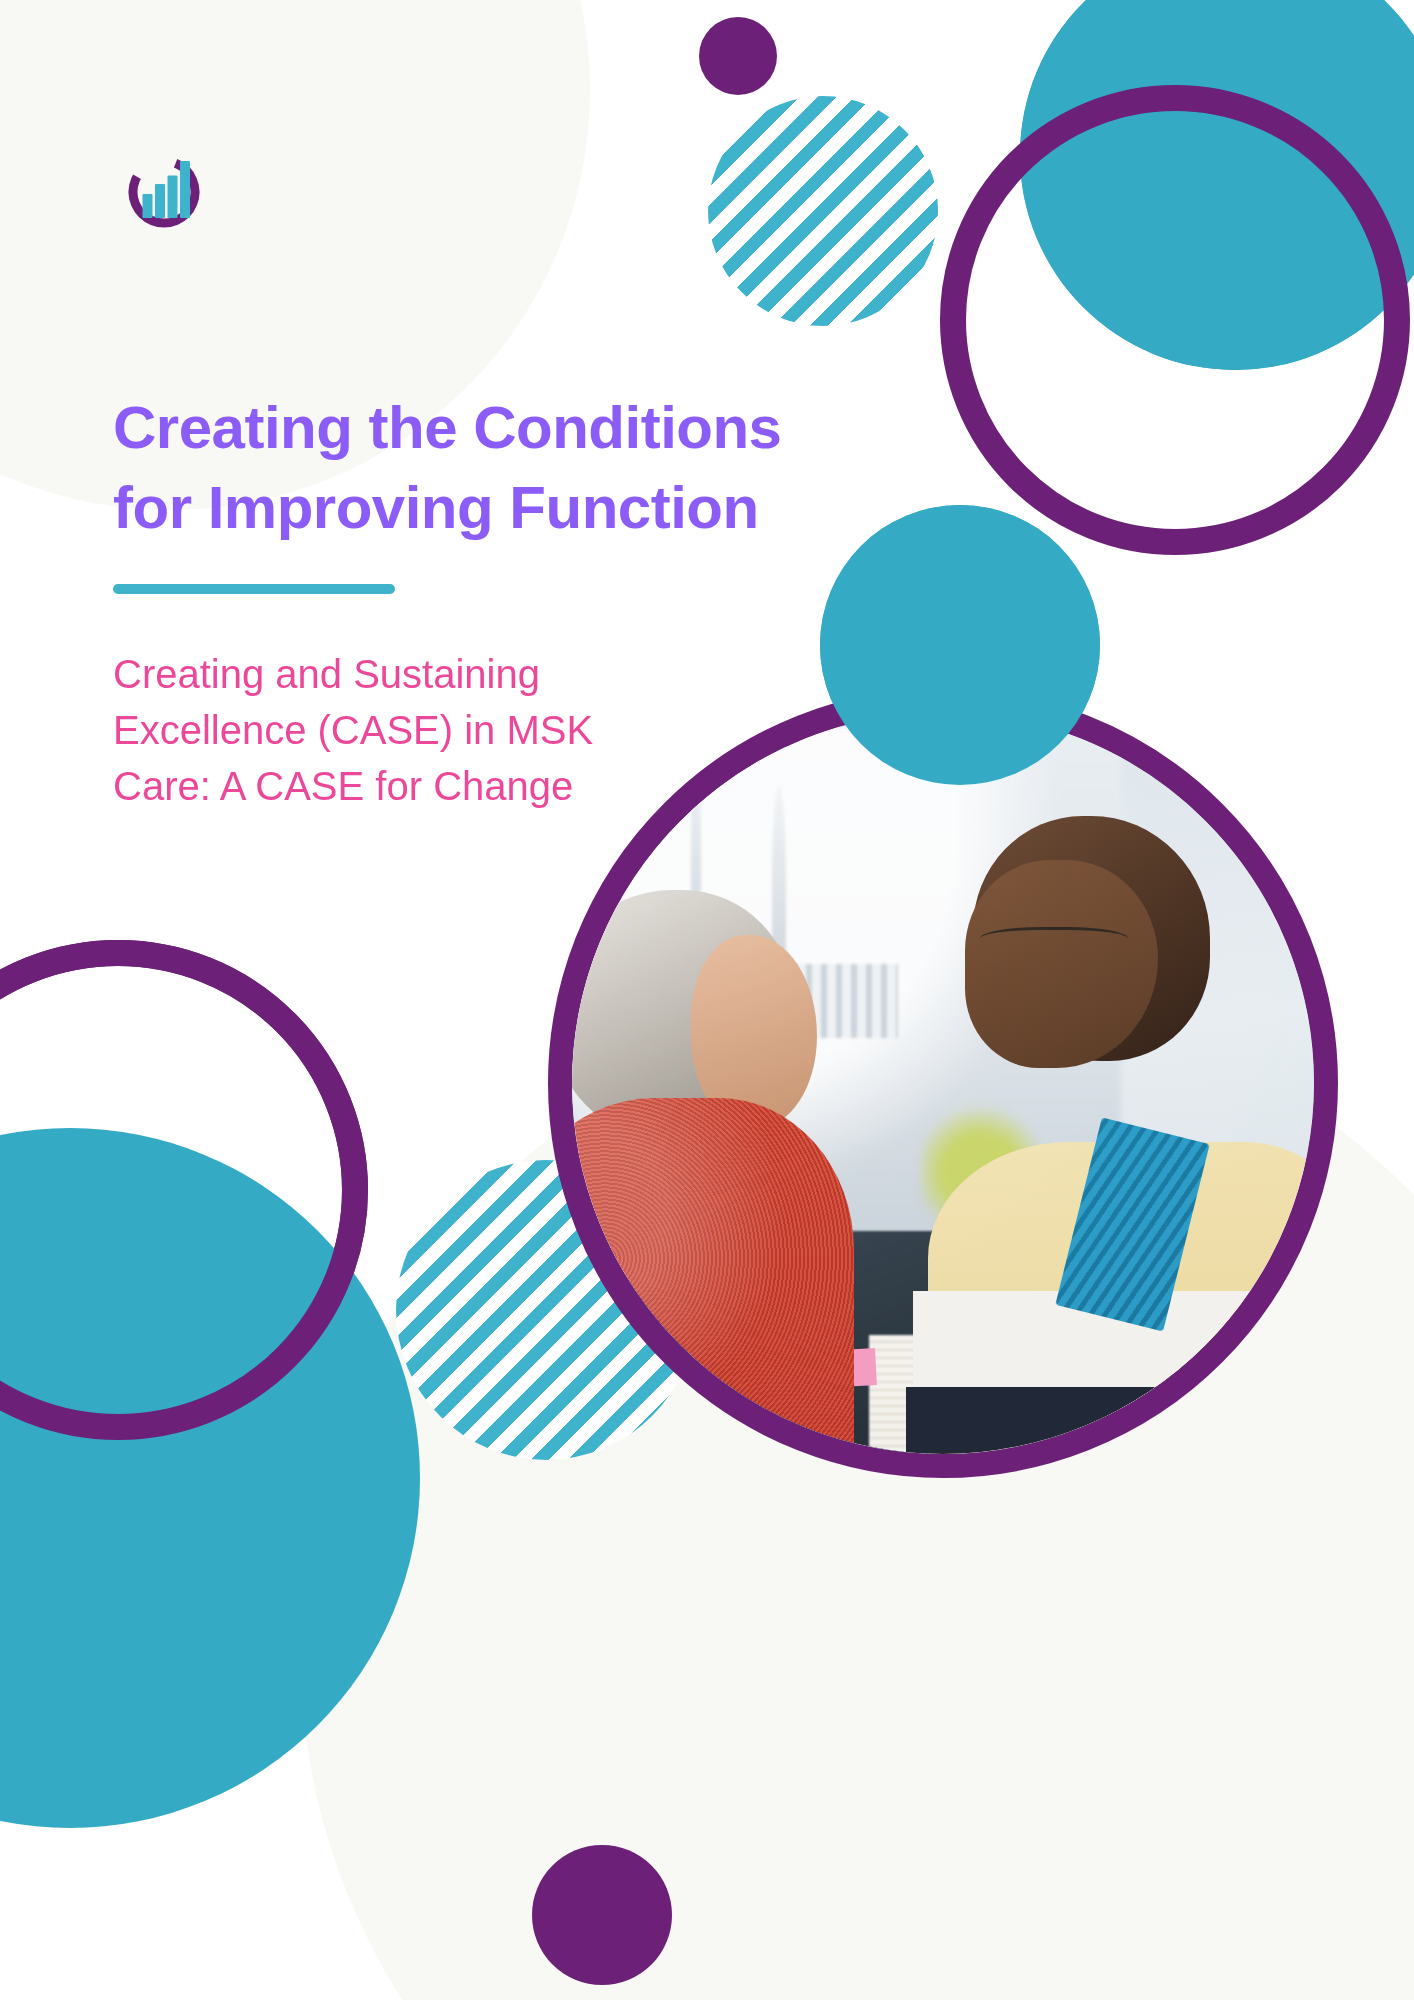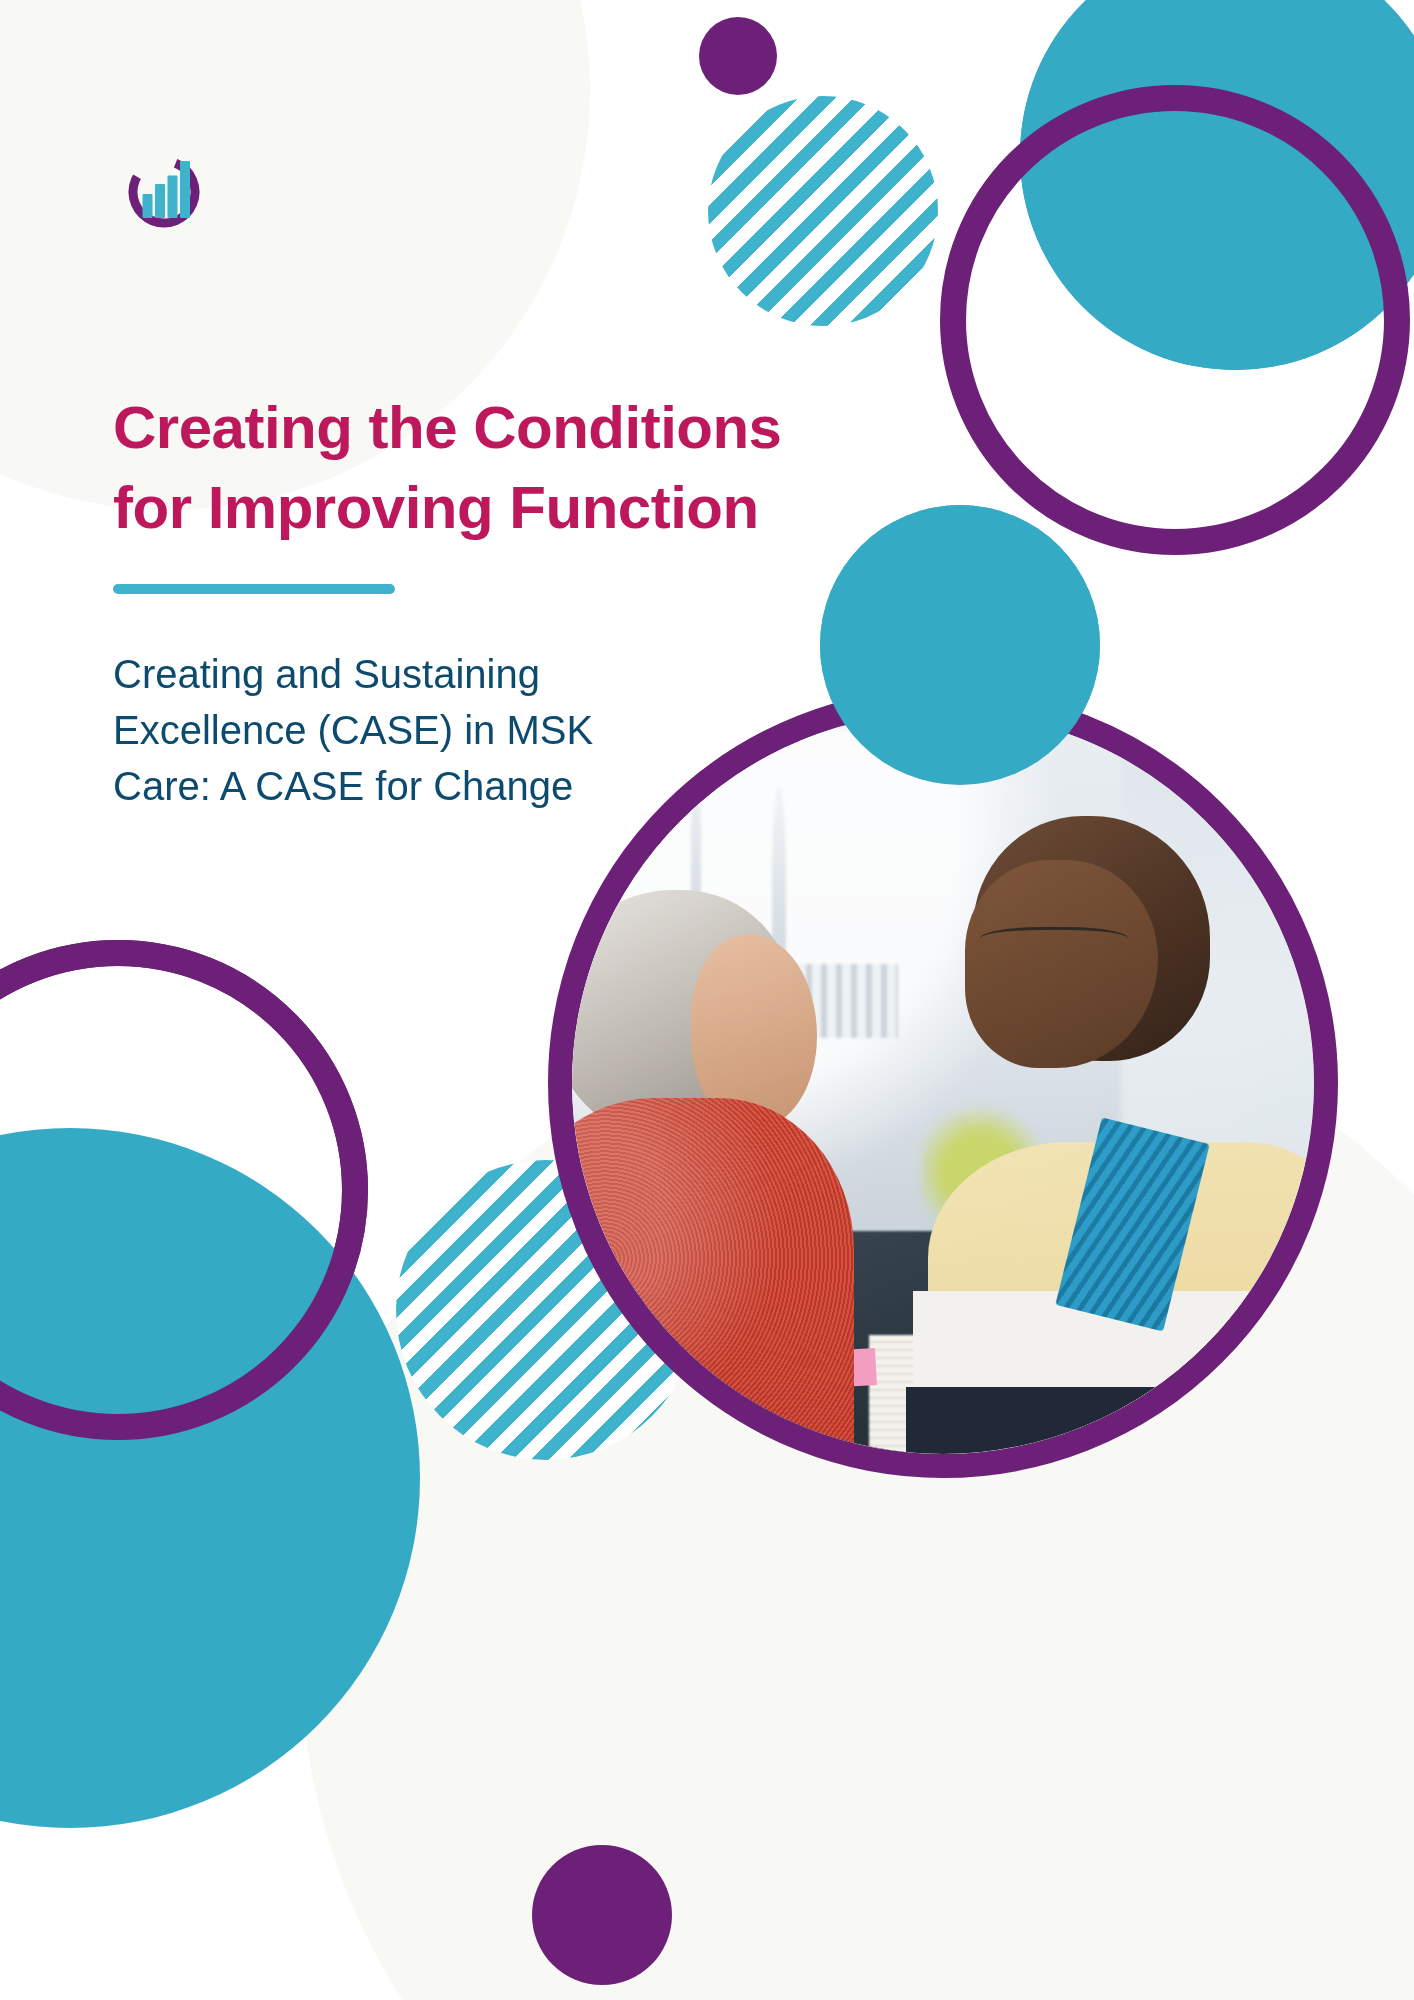--- a/index.html
+++ b/index.html
@@ -51,36 +51,36 @@
   
   #title-block{
     position:absolute; left:113px; top:388px; width:800px;
   }
   #doc-title{
     font-family:"Liberation Sans", sans-serif;
     font-weight:700;
     font-size:60px;
     line-height:80px;
     letter-spacing:-0.5px;
-    color:#be185d;
+    color:#8b5cf6;
     white-space:pre-line;
   }
   #accent-rule{
     margin-top:36px;
     width:282px; height:10px;
     border-radius:5px;
     background:#3FB3CC;
   }
   #doc-subtitle{
     margin-top:52px;
     font-family:"Liberation Sans", sans-serif;
     font-weight:400;
     font-size:40px;
     line-height:56px;
-    color:#0c4a6e;
+    color:#ec4899;
     white-space:pre-line;
   }
 
   
   #photo-wrap{
     position:absolute;
     left:548px; top:688px;
     width:790px; height:790px;
     border-radius:50%;
     border:24px solid #6C2077;

